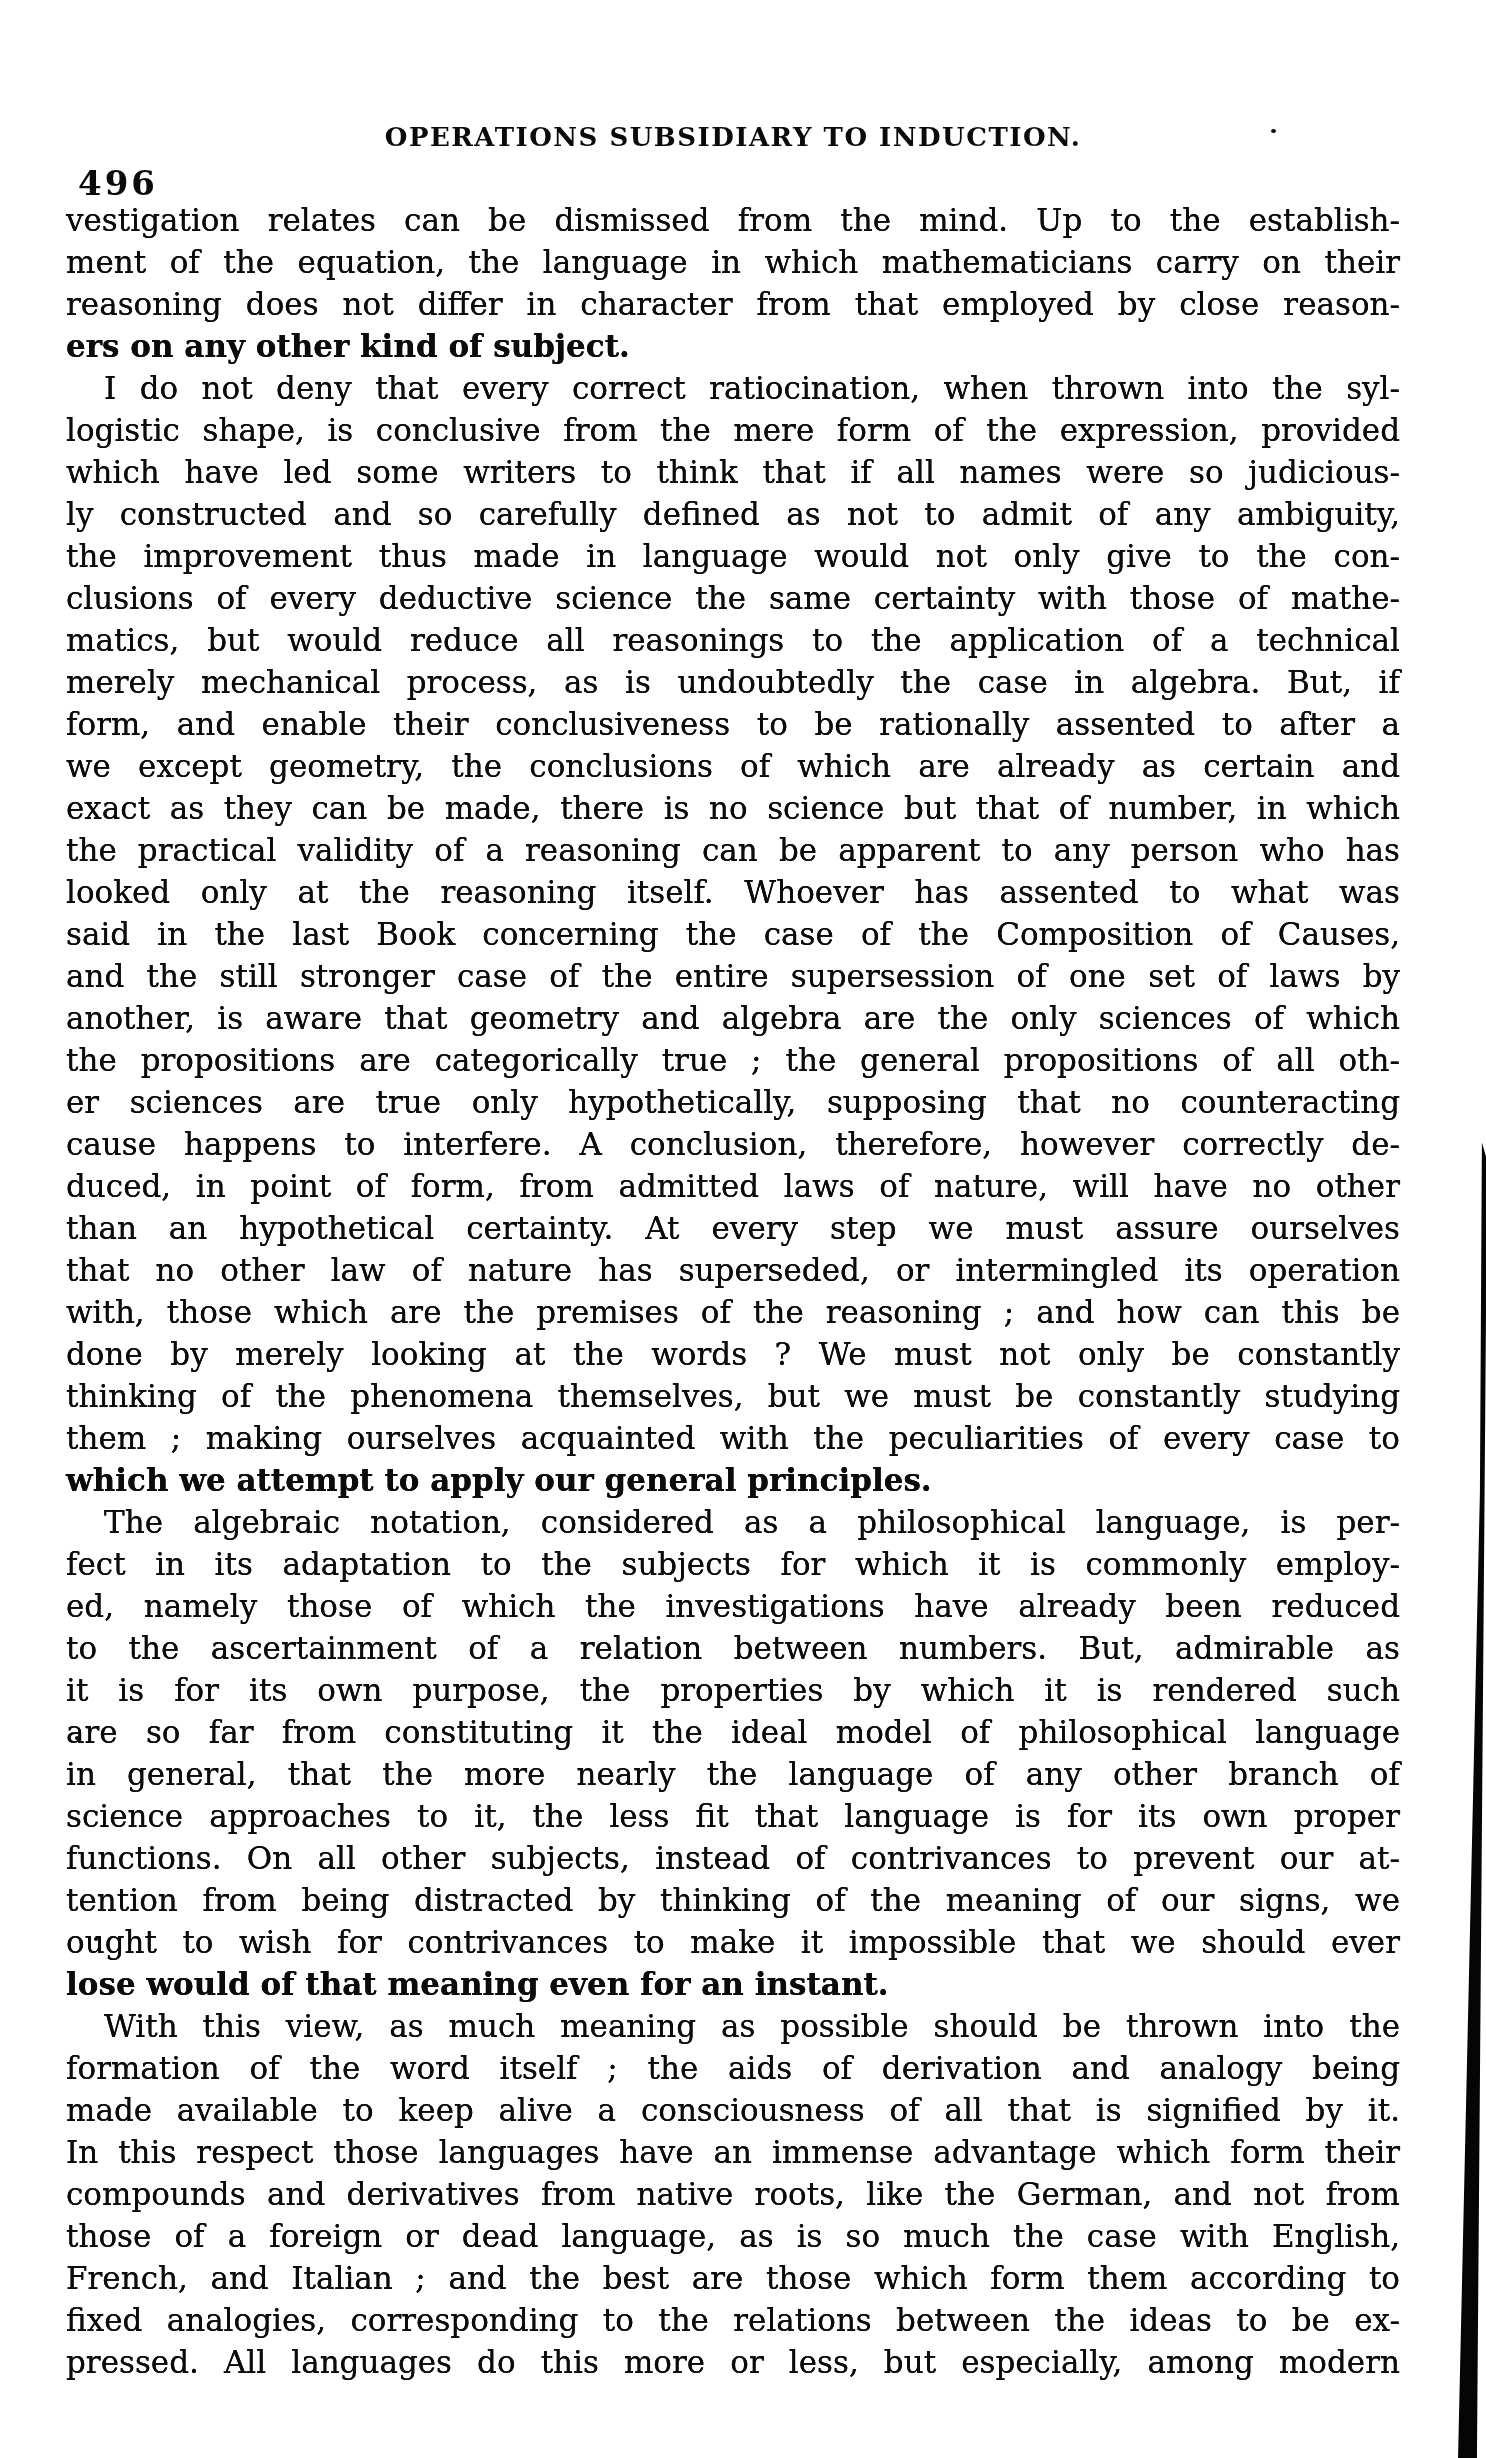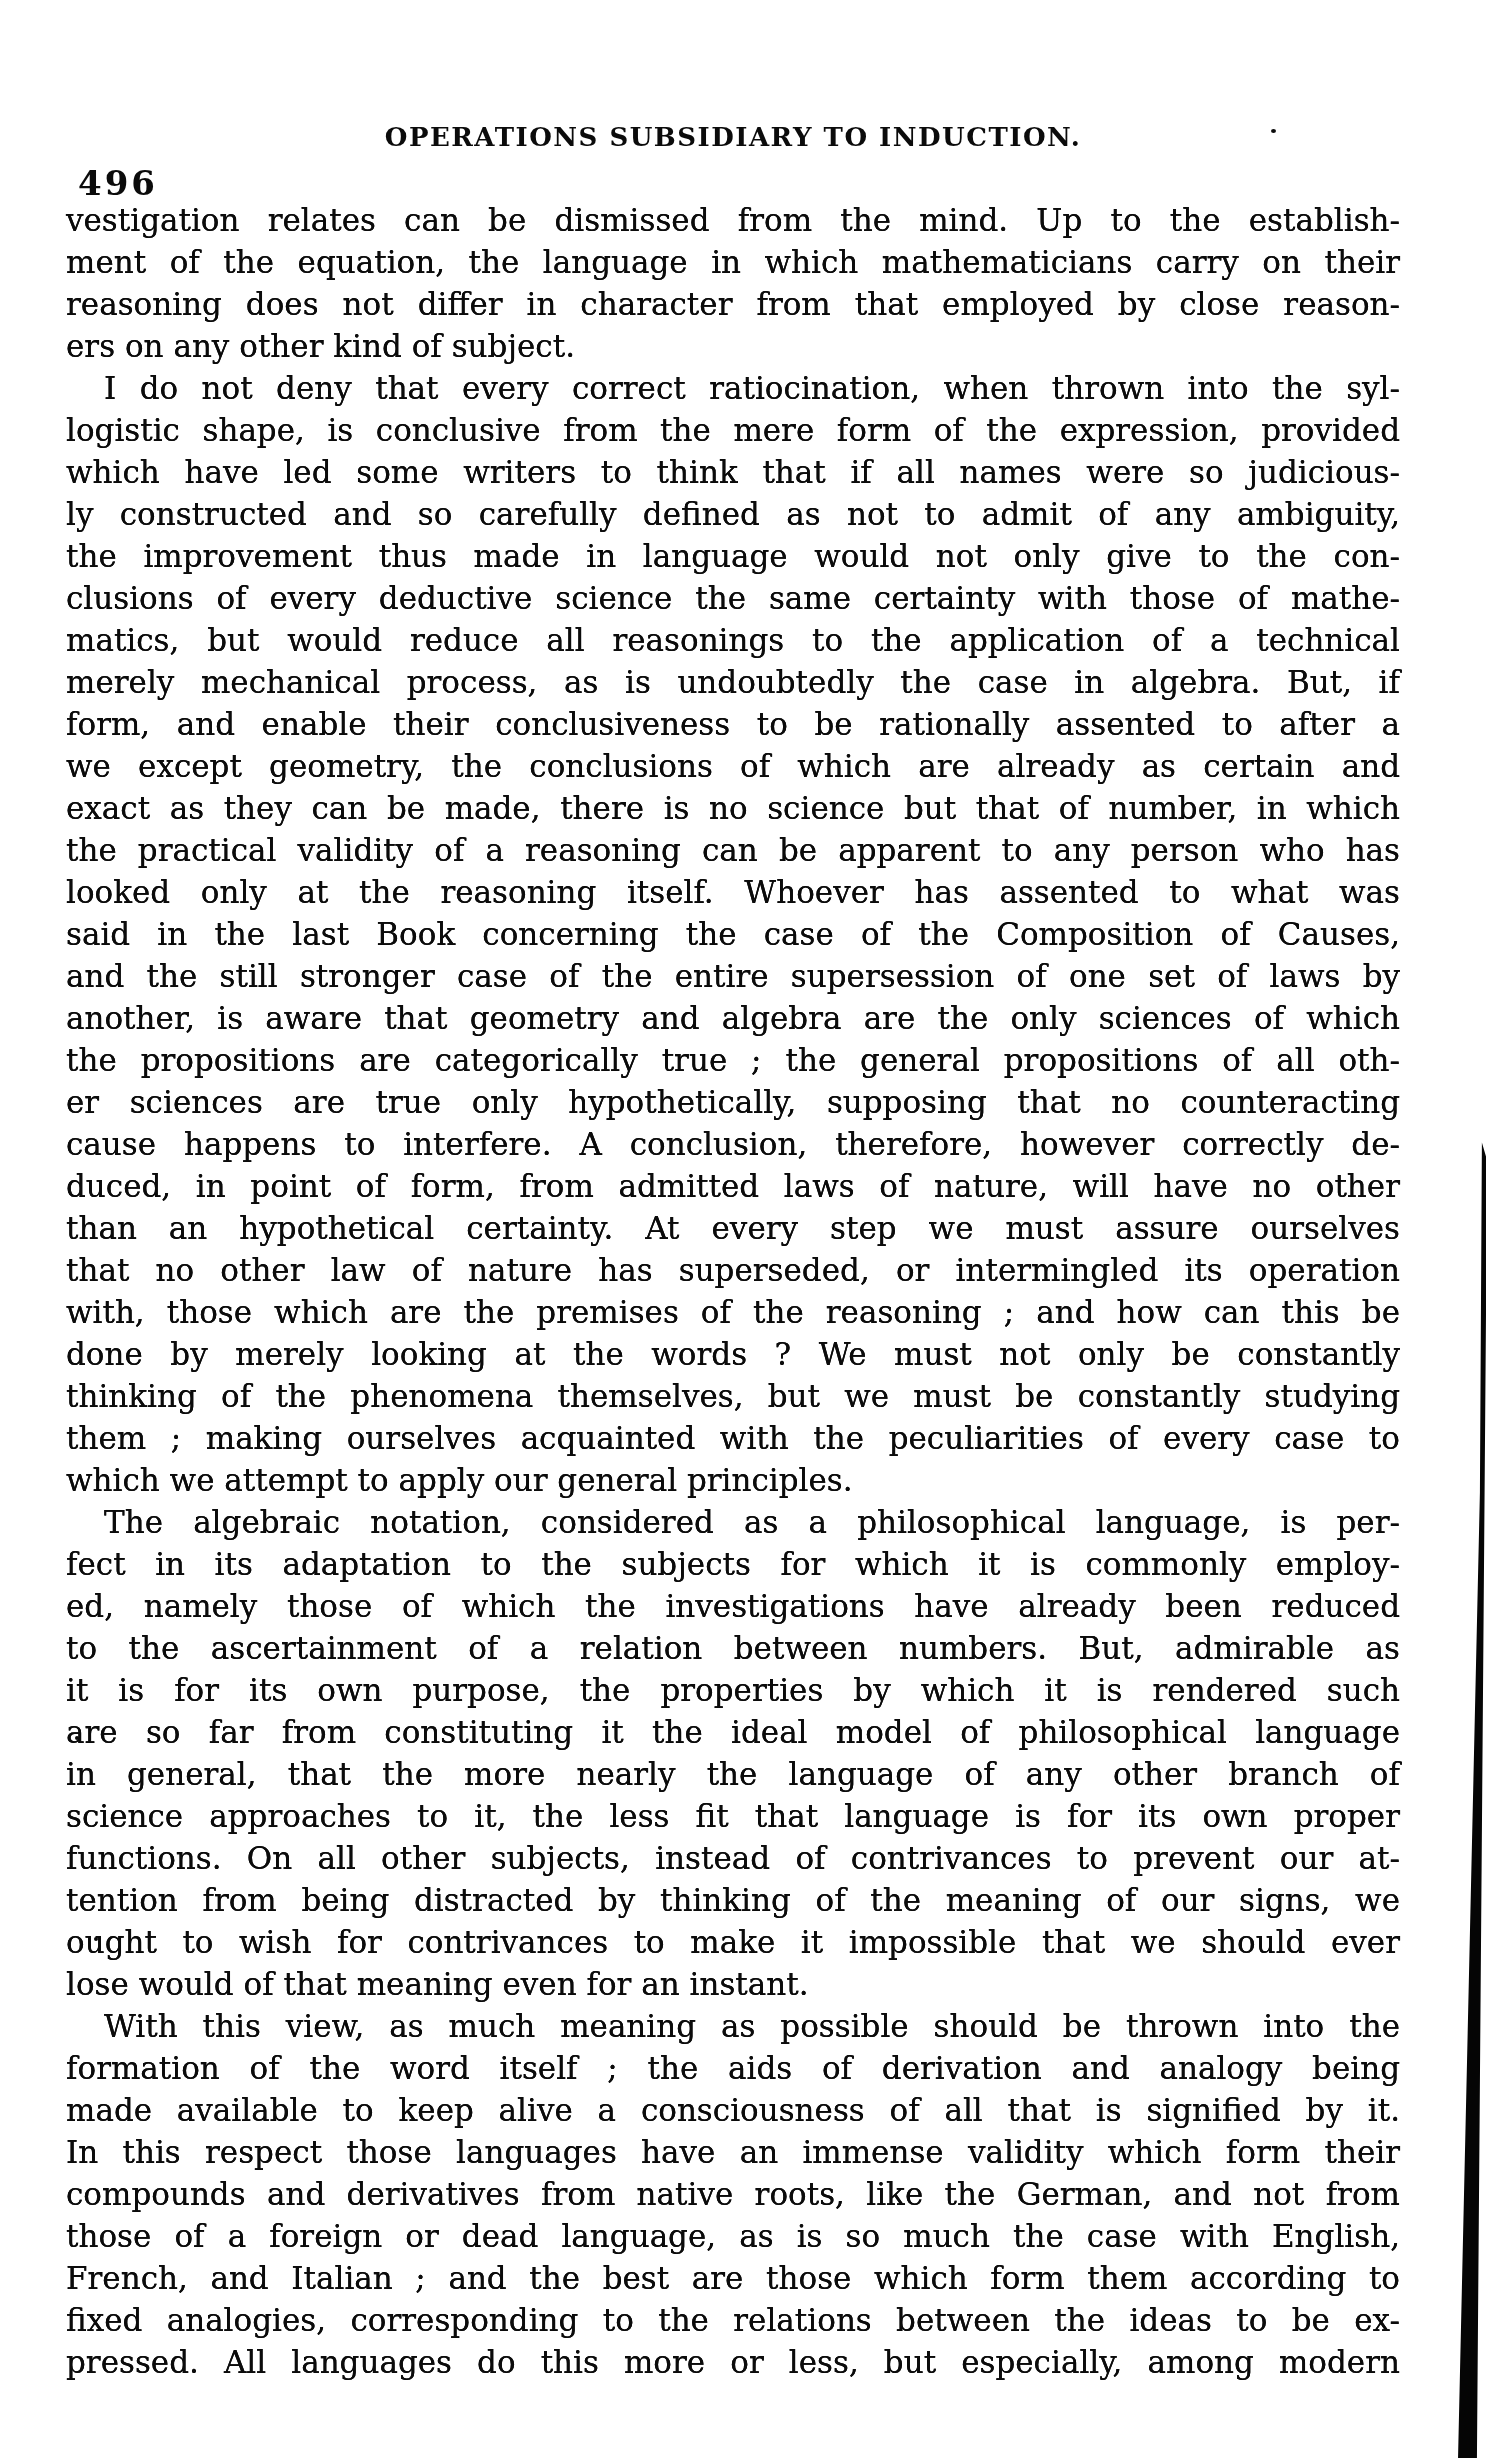--- a/index.html
+++ b/index.html
@@ -21,21 +21,21 @@
   }
   .text-block {
     position:absolute; left:66px; top:199px; width:1334px;
     font-size:31px; line-height:42px;
     text-shadow:0 0 0.6px currentColor; 
   }
   .line {
     height:42px; overflow:visible; white-space:nowrap;
     text-align:justify; text-align-last:justify;
   }
-  .line.para-end { text-align-last:left; }
+  .line.para-end { text-align-last:left;font-weight:bold; }
   .line.indent { text-indent:38px; }
   .speck { position:absolute; background:var(--ink); border-radius:50%; }
   .speck.s1 { left:1271px; top:129px;  width:5px; height:4px; }
   .speck.s2 { left:75px;   top:1736px; width:4px; height:4px; }
   .speck.s3 { left:94px;   top:1937px; width:4px; height:4px; }
   .gutter-svg { position:absolute; left:0; top:0; pointer-events:none; }
 </style>
 </head>
 <body>
 
@@ -85,21 +85,21 @@
       <div class="line">are so far from constituting it the ideal model of philosophical language</div>
       <div class="line">in general, that the more nearly the language of any other branch of</div>
       <div class="line">science approaches to it, the less fit that language is for its own proper</div>
       <div class="line">functions.  On all other subjects, instead of contrivances to prevent our at-</div>
       <div class="line">tention from being distracted by thinking of the meaning of our signs, we</div>
       <div class="line">ought to wish for contrivances to make it impossible that we should ever</div>
       <div class="line para-end">lose would of that meaning even for an instant.</div>
       <div class="line indent">With this view, as much meaning as possible should be thrown into the</div>
       <div class="line">formation of the word itself ; the aids of derivation and analogy being</div>
       <div class="line">made available to keep alive a consciousness of all that is signified by it.</div>
-      <div class="line">In this respect those languages have an immense validity which form their</div>
+      <div class="line">In this respect those languages have an immense advantage which form their</div>
       <div class="line">compounds and derivatives from native roots, like the German, and not from</div>
       <div class="line">those of a foreign or dead language, as is so much the case with English,</div>
       <div class="line">French, and Italian ; and the best are those which form them according to</div>
       <div class="line">fixed analogies, corresponding to the relations between the ideas to be ex-</div>
       <div class="line">pressed.   All languages do this more or less, but especially, among modern</div>
     </div>
 
   <svg class="gutter-svg" width="1487" height="2459" viewBox="0 0 1494 2471" aria-hidden="true">
     <polygon points="1489,1148 1494,1165 1494,1210 1484,2471 1465,2471 1487,1500" fill="#050505"></polygon>
   </svg>

